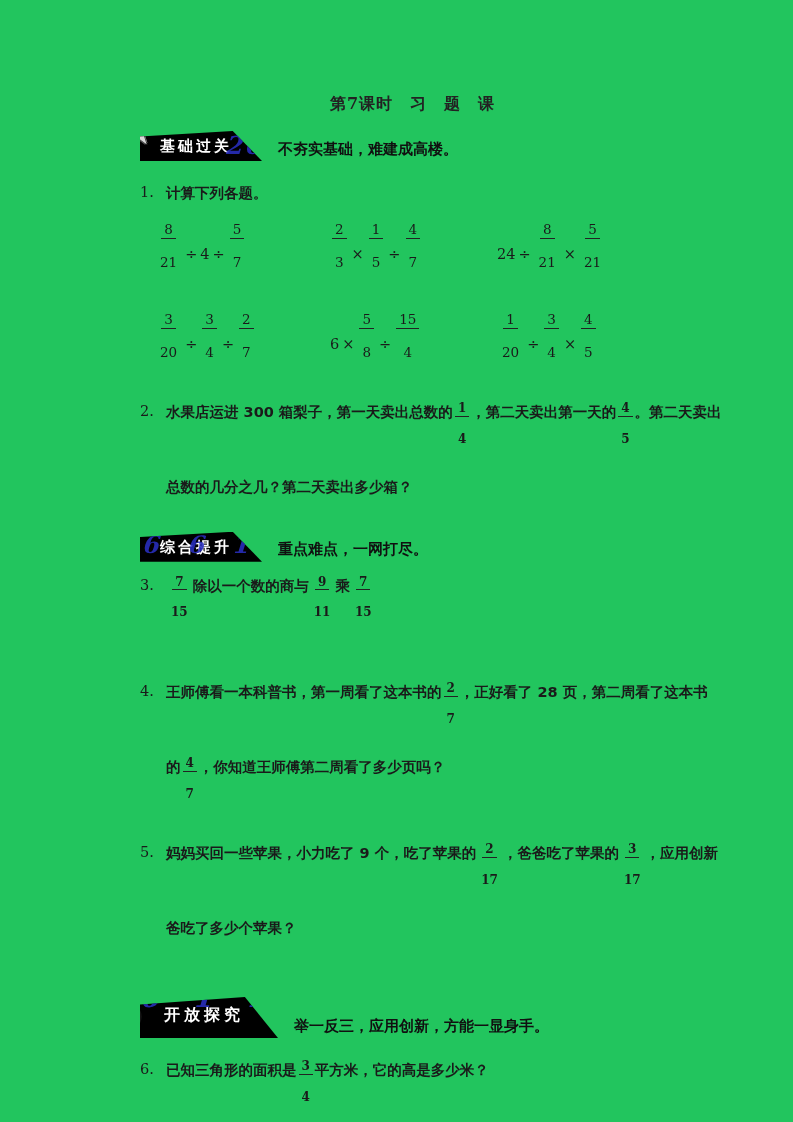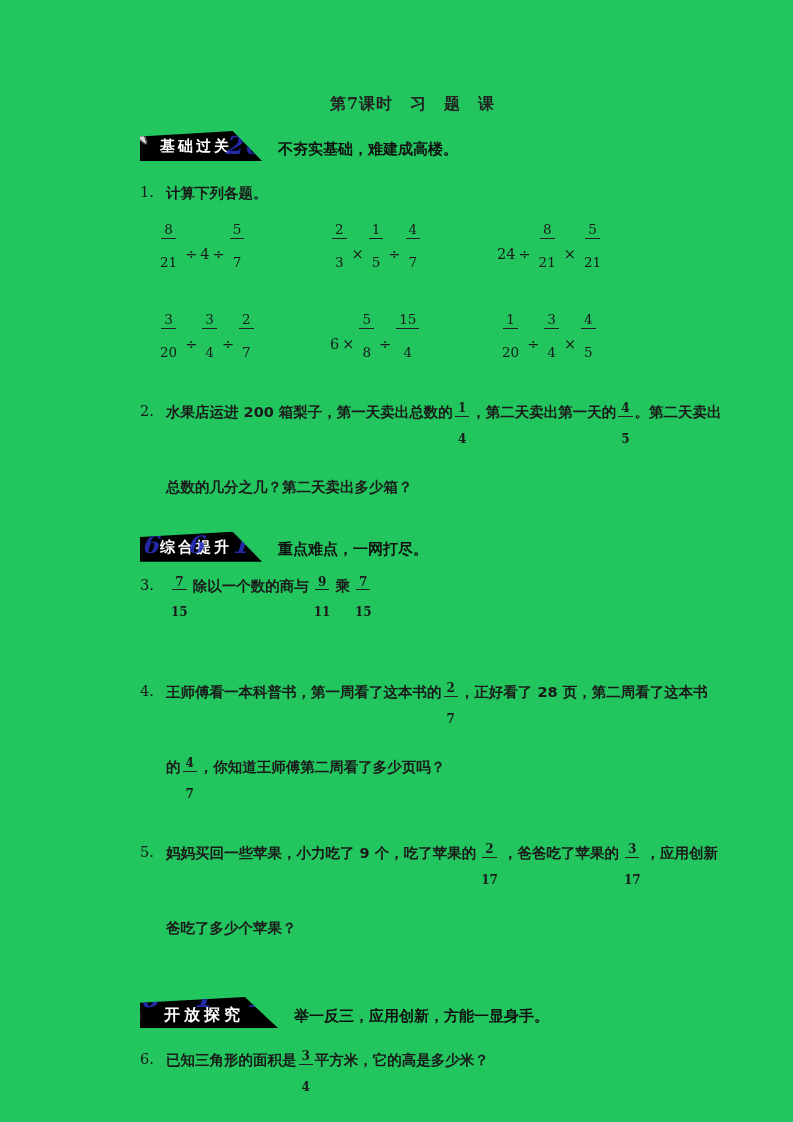--- a/index.html
+++ b/index.html
@@ -77,21 +77,21 @@
     margin-left:16px;
     padding-bottom:4px;
     font-size:15px;
     font-weight:600;
     color:#101010;
     line-height:1.1;
     white-space:nowrap;
   }
   .section-explore .banner{
     font-size:16px;
-    padding:8px 34px 2px 24px;
+    padding:8px 34px 12px 24px;
     letter-spacing:4px;
   }
   
   .problem{display:flex;}
   .pnum{
     flex:0 0 26px;
     font-family:"DejaVu Serif","Liberation Serif",serif;
     font-size:14.5px;
     padding-top:1px;
   }
@@ -256,21 +256,21 @@
           <span class="frac">
             <span class="fn">4</span>
             <span class="fd">5</span>
           </span>
         </div>
     </div>
 
     <div class="problem m-p2">
       <div class="pnum">2.</div>
       <div class="pbody">
-        <div class="line"><span class="txt">水果店运进 200 箱梨子，第一天卖出总数的</span><span class="frac"><span class="fn">1</span><span class="fd">4</span></span><span class="txt">，第二天卖出第一天的</span><span class="frac"><span class="fn">4</span><span class="fd">5</span></span><span class="txt">。第二天卖出</span></div>
+        <div class="line"><span class="txt">水果店运进 300 箱梨子，第一天卖出总数的</span><span class="frac"><span class="fn">1</span><span class="fd">4</span></span><span class="txt">，第二天卖出第一天的</span><span class="frac"><span class="fn">4</span><span class="fd">5</span></span><span class="txt">。第二天卖出</span></div>
         <div class="line"><span class="txt">总数的几分之几？第二天卖出多少箱？</span></div>
       </div>
     </div>
 
     <div class="section m-banner2">
       <div class="banner">
         <span class="mascot">
           <svg width="28" height="34" viewBox="0 0 24 30">
             <path d="M8 4 Q12 0 16 3 Q20 7 15 9 Q19 13 12 15 Q5 13 9 9 Q4 7 8 4Z" fill="#141414"></path>
             <circle cx="11" cy="6" r="1.6" fill="#fff"></circle>

